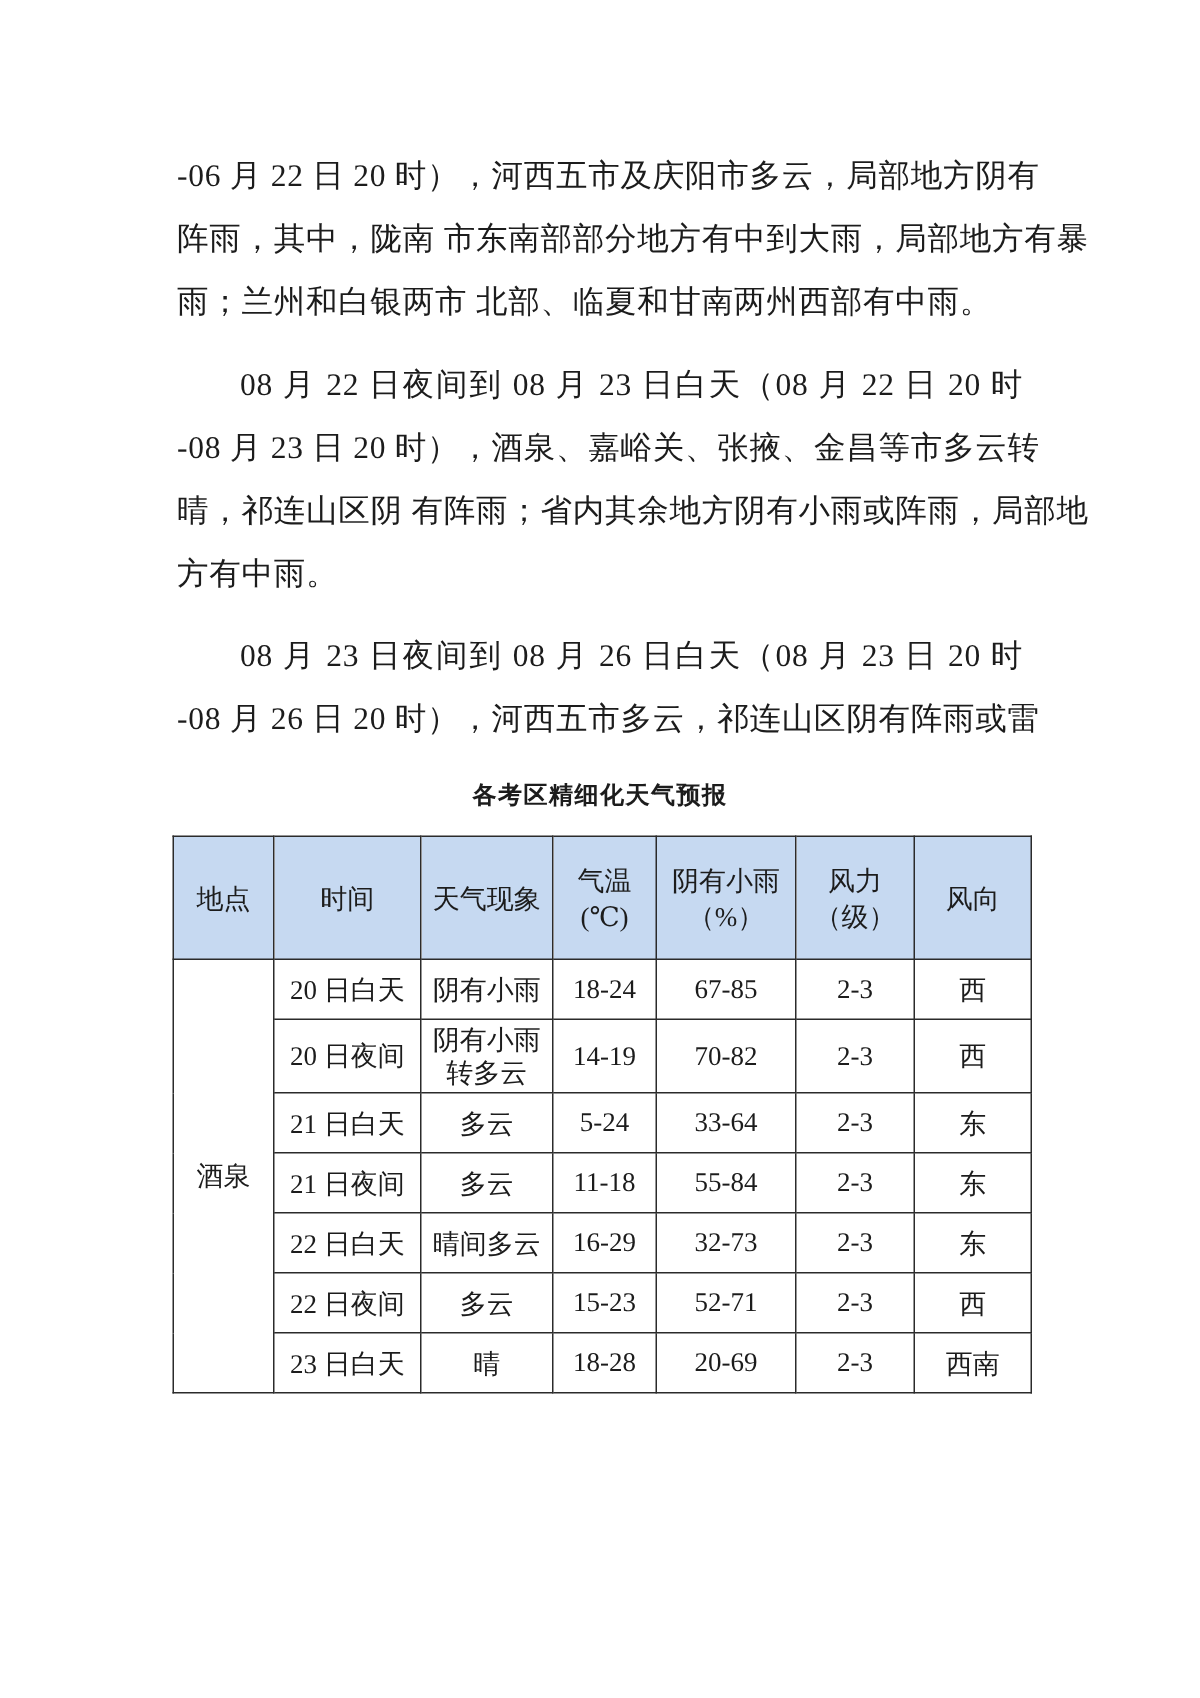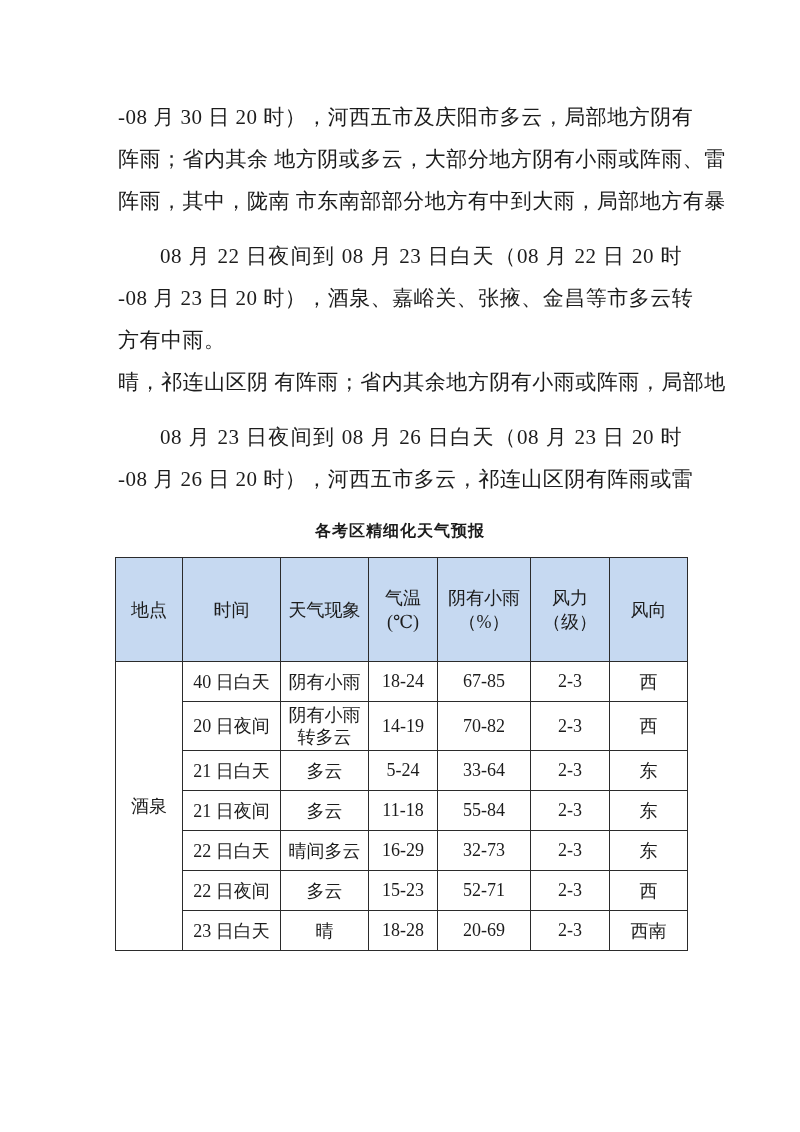--- a/index.html
+++ b/index.html
@@ -50,43 +50,43 @@
   table.wx td, table.wx th {
     border:1px solid #2b2b2b;
     text-align:center;
     vertical-align:middle;
     font-weight:normal;
     font-size:18px;
     padding:0 2px;
     box-sizing:border-box;
     overflow:hidden;
   }
-  table.wx thead tr { height:104px;margin-top:24px; }
+  table.wx thead tr { height:82px;margin-top:24px; }
   table.wx tbody tr { height:40px; }
   table.wx tbody tr.tall { height:49px; }
   table.wx th { background:#c6d9f1; line-height:24px; }
   td.weather { font-size:17.5px; line-height:22px; padding:0; }
   .hl2 { line-height:24px; }
 </style>
 </head>
 <body>
 
 <div class="doc">
 
   <div class="para">
-    <div class="tline">-08 月 30 日 20 时），河西五市及庆阳市多云，局部地方阴有</div>
-    <div class="tline">阵雨；省内其余 地方阴或多云，大部分地方阴有小雨或阵雨、雷</div>
+    <div class="tline">-06 月 22 日 20 时），河西五市及庆阳市多云，局部地方阴有</div>
     <div class="tline">阵雨，其中，陇南 市东南部部分地方有中到大雨，局部地方有暴</div>
+    <div class="tline lastline">雨；兰州和白银两市 北部、临夏和甘南两州西部有中雨。</div>
   </div>
 
   <div class="para">
     <div class="tline indent">08 月 22 日夜间到 08 月 23 日白天（08 月 22 日 20 时</div>
     <div class="tline">-08 月 23 日 20 时），酒泉、嘉峪关、张掖、金昌等市多云转</div>
+    <div class="tline">晴，祁连山区阴 有阵雨；省内其余地方阴有小雨或阵雨，局部地</div>
     <div class="tline lastline">方有中雨。</div>
-    <div class="tline">晴，祁连山区阴 有阵雨；省内其余地方阴有小雨或阵雨，局部地</div>
   </div>
 
   <div class="para">
     <div class="tline indent">08 月 23 日夜间到 08 月 26 日白天（08 月 23 日 20 时</div>
     <div class="tline">-08 月 26 日 20 时），河西五市多云，祁连山区阴有阵雨或雷</div>
   </div>
 
   <div class="table-title">各考区精细化天气预报</div>
 
   <div class="table-wrap">
@@ -128,21 +128,21 @@
             </th>
           <th>
               <div class="hl2">风向</div>
               <div class="hl2"></div>
             </th>
         </tr>
       </thead>
       <tbody>
         <tr>
           <td rowspan="7">酒泉</td>
-          <td>40 日白天</td>
+          <td>20 日白天</td>
           <td class="weather">阴有小雨</td>
           <td>18-24</td>
           <td>67-85</td>
           <td>2-3</td>
           <td>西</td>
         </tr>
         <tr class="tall">
           <td>20 日夜间</td>
           <td class="weather">阴有小雨转多云</td>
           <td>14-19</td>

